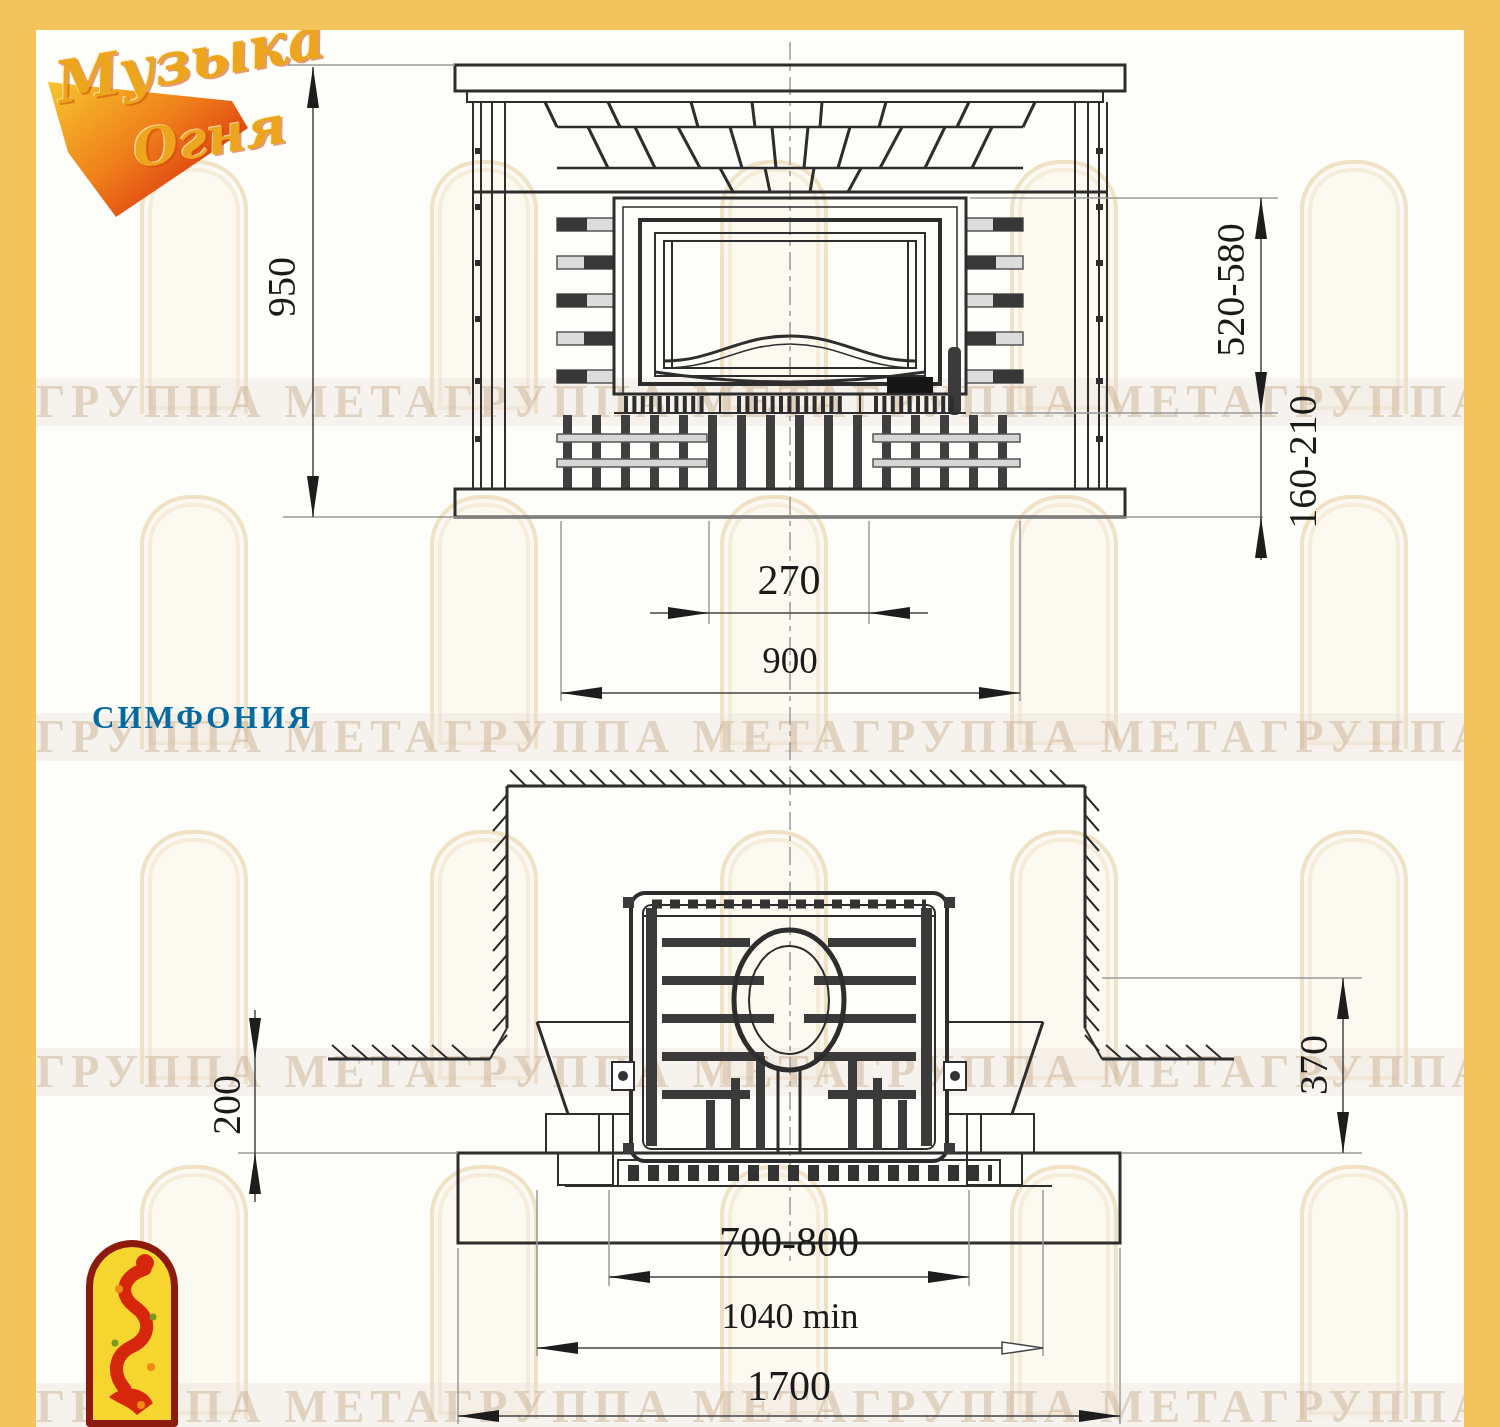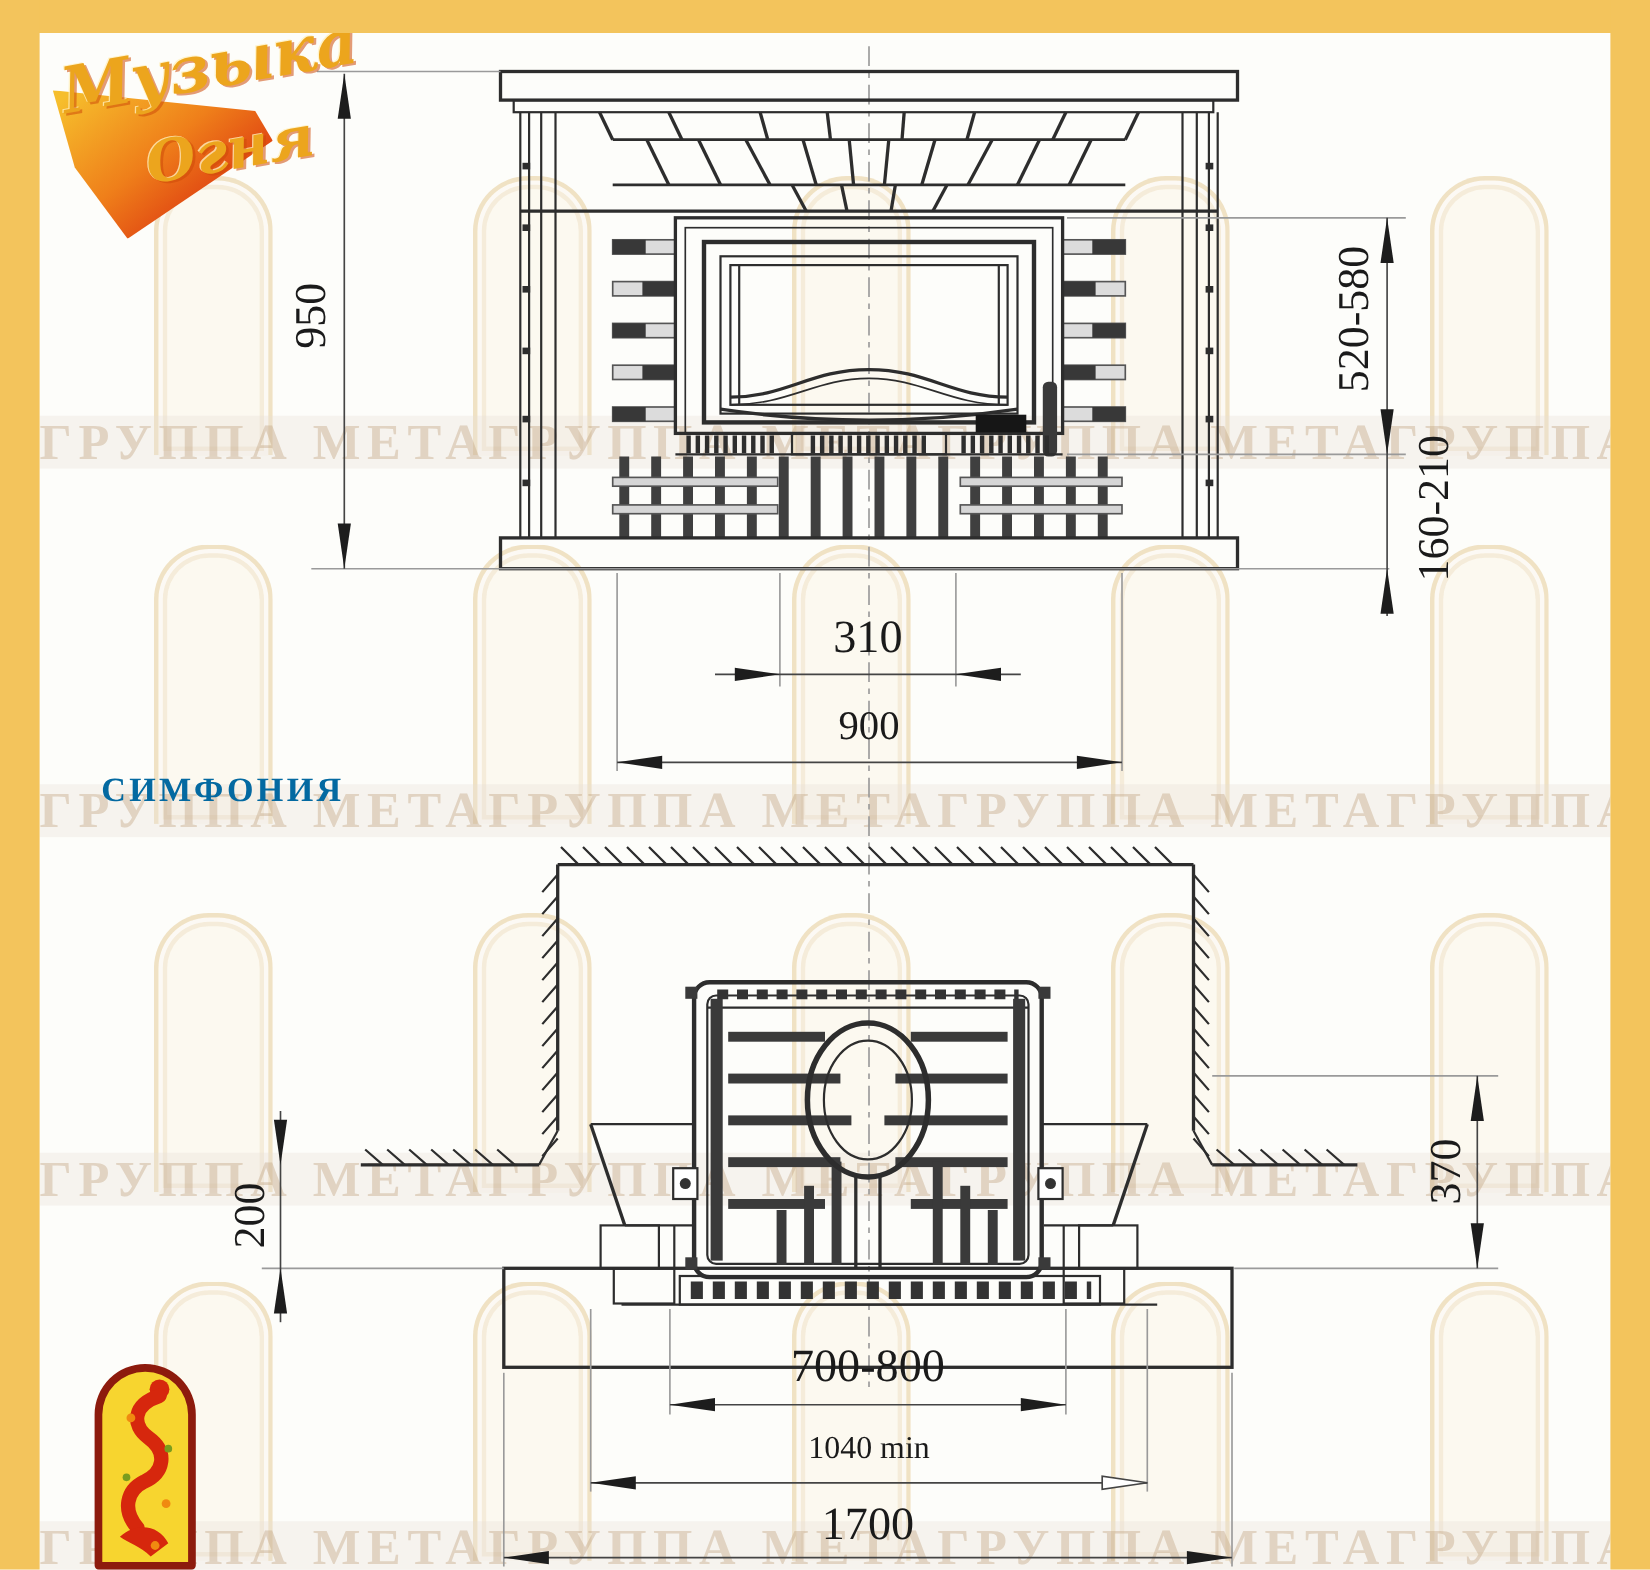--- a/index.html
+++ b/index.html
@@ -311,26 +311,26 @@
           <polygon points="1120,1416 1079,1410 1079,1422"></polygon>
       </g>
       <polygon points="1043,1348 1002,1342 1002,1354" fill="#ffffff" stroke="#444" stroke-width="1.5"></polygon>
     </g>
   </g>
 </svg>
 
 <div class="dim rot" style="left:212px;top:265px;width:140px">950</div>
 <div class="dim rot" style="left:1131px;top:268px;width:200px">520-580</div>
 <div class="dim rot" style="left:1203px;top:440px;width:200px">160-210</div>
-<div class="dim" style="left:709px;top:558px;width:160px;font-size:42px">310</div>
+<div class="dim" style="left:709px;top:558px;width:160px;font-size:42px">270</div>
 <div class="dim" style="left:710px;top:639px;width:160px;font-size:37px">900</div>
 <div class="dim rot" style="left:157px;top:1083px;width:140px">200</div>
 <div class="dim rot" style="left:1244px;top:1043px;width:140px">370</div>
 <div class="dim" style="left:679px;top:1220px;width:220px;font-size:42px">700-800</div>
-<div class="dim" style="left:660px;top:1294px;width:260px;font-size:29px">1040 min</div>
+<div class="dim" style="left:660px;top:1294px;width:260px;font-size:36px">1040 min</div>
 <div class="dim" style="left:679px;top:1364px;width:220px;font-size:42px">1700</div>
 
 <div id="page-title">СИМФОНИЯ</div>
 
 <div id="logo-top">
   <div id="logo-flame"></div>
   <div class="logo-script" id="logo-line1">Музыка</div>
   <div class="logo-script" id="logo-line2">Огня</div>
 </div>
 

